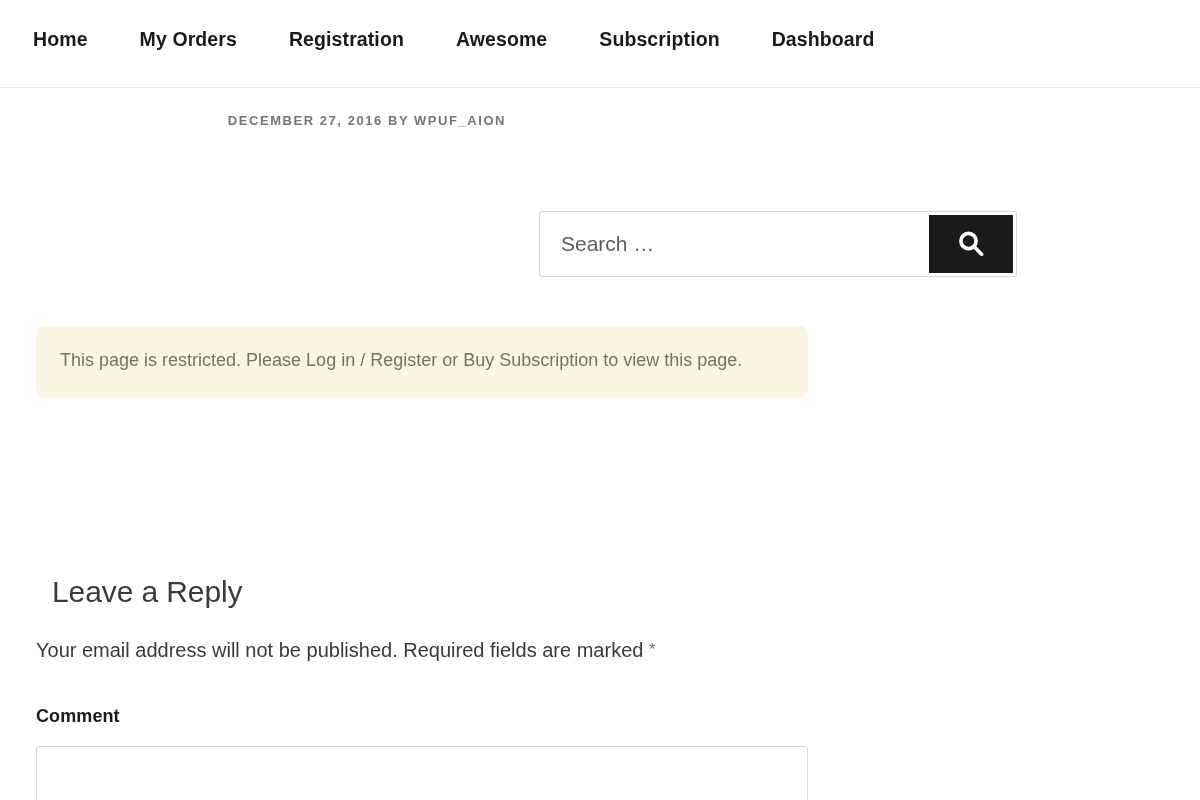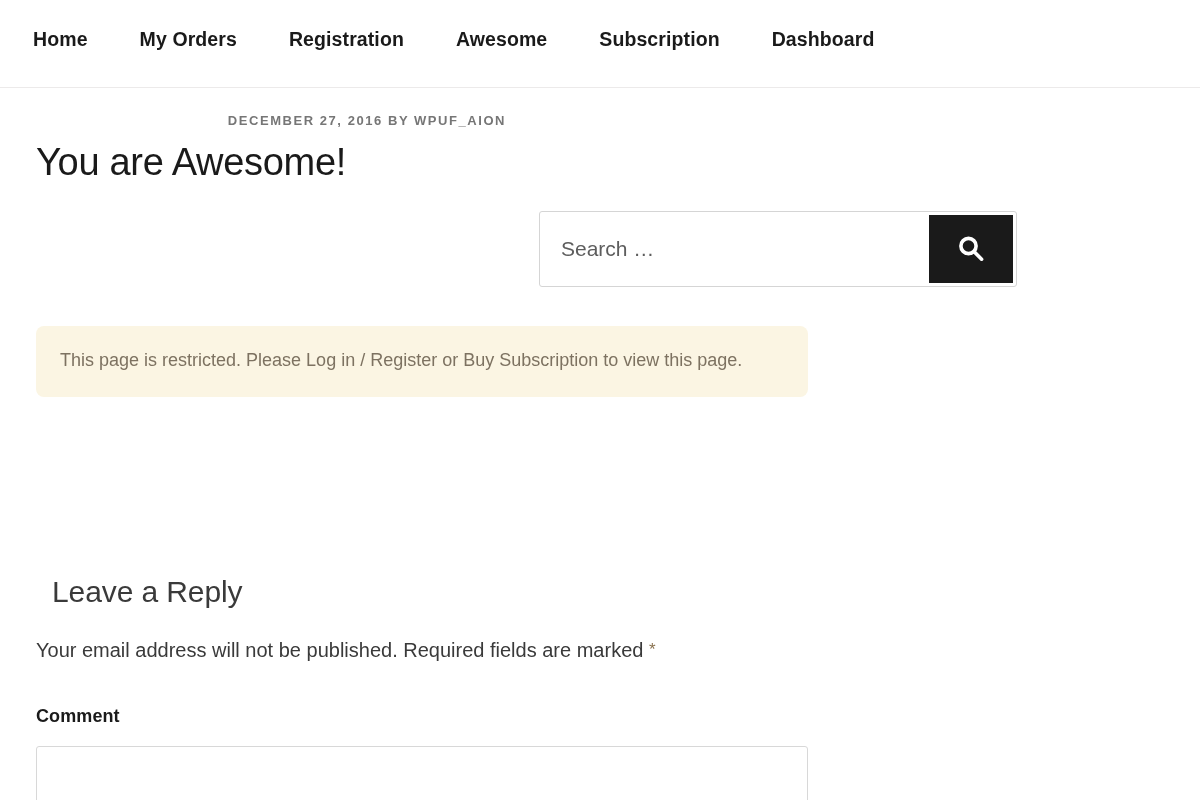--- a/index.html
+++ b/index.html
@@ -76,21 +76,21 @@
     letter-spacing: -0.3px;
     white-space: nowrap;
   }
 
   
   .search-form {
     position: absolute;
     left: 539px;
     top: 123px;
     width: 478px;
-    height: 76px;
+    height: 66px;
     box-sizing: border-box;
     border: 1px solid #d5d5d5;
     border-radius: 3px;
     background: #ffffff;
     display: flex;
     align-items: stretch;
     padding: 3px;
   }
   .search-field {
     flex: 1 1 auto;
@@ -200,21 +200,20 @@
     <a class="nav-item" href="#">Awesome</a>
     <a class="nav-item" href="#">Subscription</a>
     <a class="nav-item" href="#">Dashboard</a>
   </nav>
 </header>
 
 <main class="content">
 
   <div class="entry-header">
     <div class="entry-meta">DECEMBER 27, 2016 BY WPUF_AION</div>
-    <h1 class="entry-title">You are Awesome!</h1>
   </div>
 
   <form class="search-form">
     <input class="search-field" type="search" placeholder="Search …" style="">
     <button class="search-submit" type="submit">
       <span>
         <svg width="34" height="34" viewBox="0 0 34 34" aria-hidden="true">
           <circle cx="14.5" cy="14" r="7.6" fill="none" stroke="#ffffff" stroke-width="3.6"></circle>
           <line x1="20.2" y1="19.8" x2="27.6" y2="27.2" stroke="#ffffff" stroke-width="3.6" stroke-linecap="round"></line>
         </svg>

